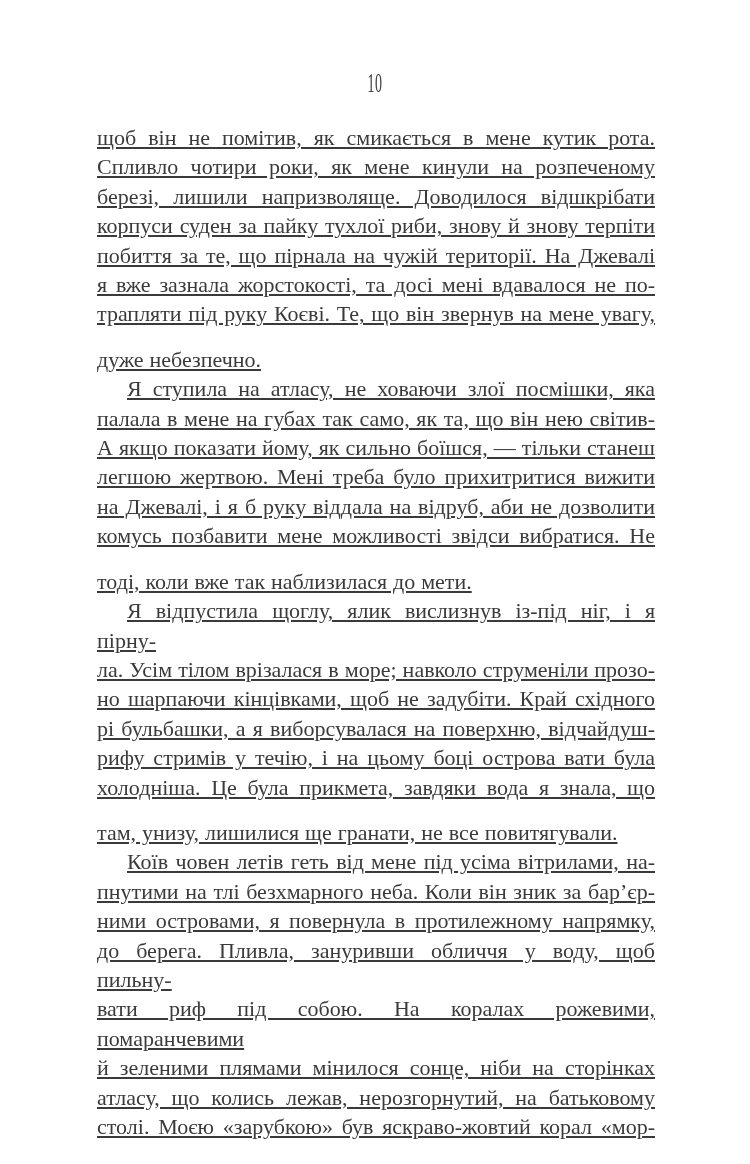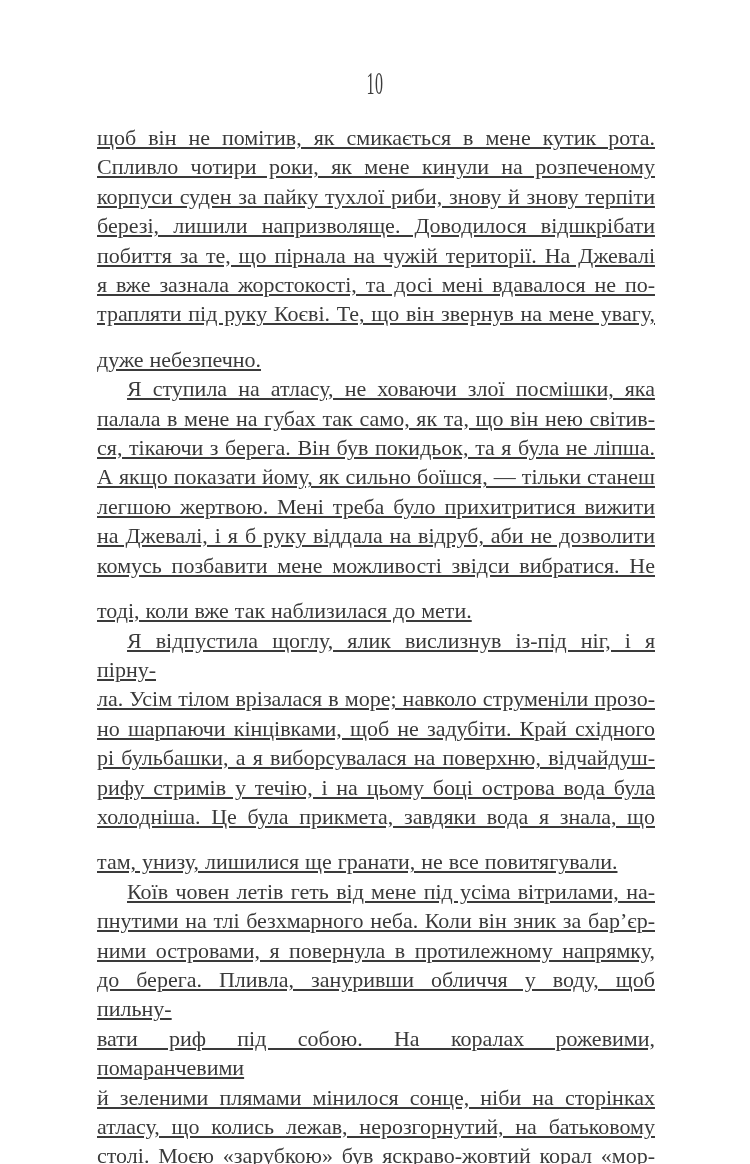--- a/index.html
+++ b/index.html
@@ -15,21 +15,21 @@
     font-family: "Liberation Serif", serif;
     color: #3a3a3a;
     overflow: hidden;
   }
   .page-number {
     position: absolute;
     top: 66px;
     left: 0;
     right: 0;
     text-align: center;
-    font-size: 32px;
+    font-size: 28px;
     line-height: 34px;
     color: #3c3c3c;
   }
   .page-number .digits {
     display: inline-block;
     transform: scaleX(0.5);
     letter-spacing: 1px;
   }
   .text-block {
     position: absolute;
@@ -62,43 +62,42 @@
 <body>
 
 <div class="book-page">
   <div class="page-number">
     <span class="digits">10</span>
   </div>
   <div class="text-block">
       <div class="paragraph">
         <div class="line">щоб він не помітив, як смикається в мене кутик рота.</div>
         <div class="line">Спливло чотири роки, як мене кинули на розпеченому</div>
+        <div class="line">березі, лишили напризволяще. Доводилося відшкрібати</div>
         <div class="line">корпуси суден за пайку тухлої риби, знову й знову терпіти</div>
-        <div class="line">березі, лишили напризволяще. Доводилося відшкрібати</div>
         <div class="line">побиття за те, що пірнала на чужій території. На Джевалі</div>
         <div class="line">я вже зазнала жорстокості, та досі мені вдавалося не по-</div>
         <div class="line">трапляти під руку Коєві. Те, що він звернув на мене увагу,</div>
         <div class="line last">дуже небезпечно.</div>
       </div>
       <div class="paragraph indent">
         <div class="line">Я ступила на атласу, не ховаючи злої посмішки, яка</div>
         <div class="line">палала в мене на губах так само, як та, що він нею світив-</div>
-        <div class="line">ся, тікаючи з берега. Він був покидьок, та я була не ліпша.</div>
         <div class="line">А якщо показати йому, як сильно боїшся, — тільки станеш</div>
         <div class="line">легшою жертвою. Мені треба було прихитритися вижити</div>
         <div class="line">на Джевалі, і я б руку віддала на відруб, аби не дозволити</div>
         <div class="line">комусь позбавити мене можливості звідси вибратися. Не</div>
         <div class="line last">тоді, коли вже так наблизилася до мети.</div>
       </div>
       <div class="paragraph indent">
         <div class="line">Я відпустила щоглу, ялик вислизнув із-під ніг, і я пірну-</div>
         <div class="line">ла. Усім тілом врізалася в море; навколо струменіли прозо-</div>
         <div class="line">но шарпаючи кінцівками, щоб не задубіти. Край східного</div>
         <div class="line">рі бульбашки, а я виборсувалася на поверхню, відчайдуш-</div>
-        <div class="line">рифу стримів у течію, і на цьому боці острова вода була</div>
+        <div class="line">рифу стримів у течію, і на цьому боці острова вати була</div>
         <div class="line">холодніша. Це була прикмета, завдяки вода я знала, що</div>
         <div class="line last">там, унизу, лишилися ще гранати, не все повитягували.</div>
       </div>
       <div class="paragraph indent">
         <div class="line">Коїв човен летів геть від мене під усіма вітрилами, на-</div>
         <div class="line">пнутими на тлі безхмарного неба. Коли він зник за бар’єр-</div>
         <div class="line">ними островами, я повернула в протилежному напрямку,</div>
         <div class="line">до берега. Пливла, зануривши обличчя у воду, щоб пильну-</div>
         <div class="line">вати риф під собою. На коралах рожевими, помаранчевими</div>
         <div class="line">й зеленими плямами мінилося сонце, ніби на сторінках</div>

